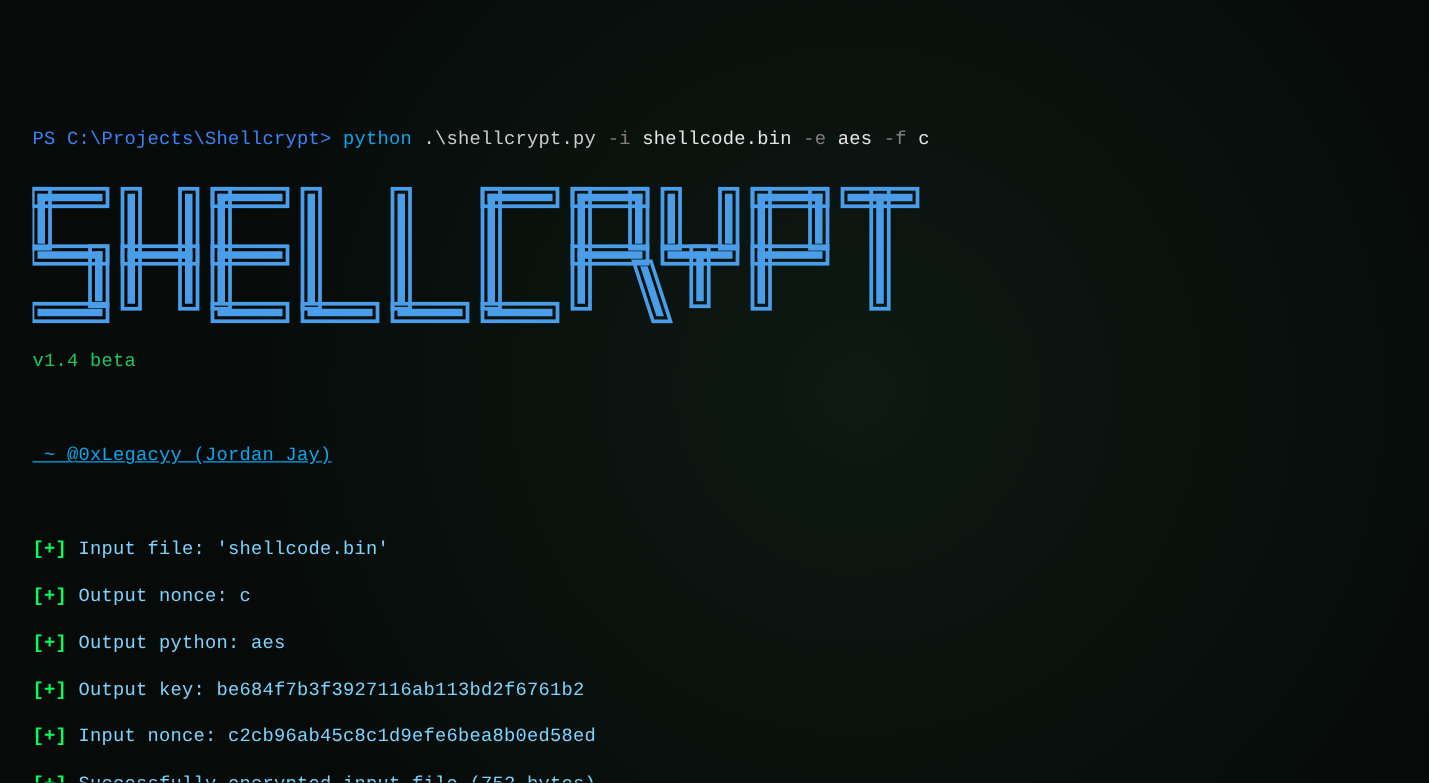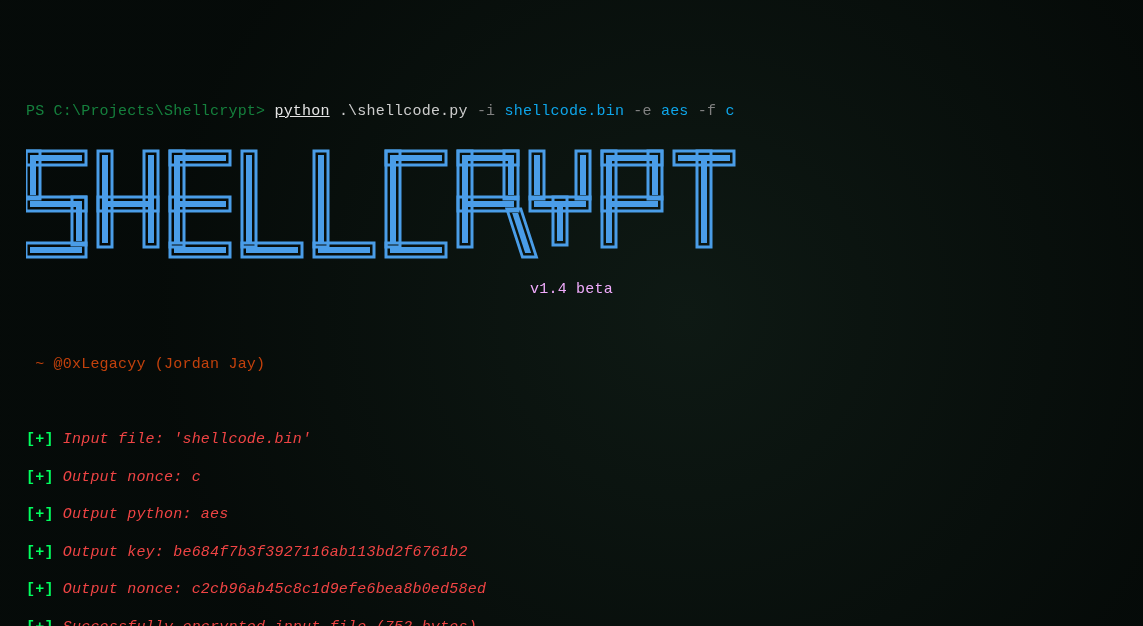--- a/index.html
+++ b/index.html
@@ -10,47 +10,47 @@
     font-family: 'Consolas', 'Courier New', monospace;
     font-size: 15px;
     line-height: 1.25;
     padding: 28px 26px;
     width: 1143px;
     height: 626px;
     overflow: hidden;
     white-space: pre;
     letter-spacing: 0.2px;
   }
-  .prompt { color: #15803d; }
-  .cmd-py { color: #e5e5e5; text-decoration: underline; }
+  .prompt { color: #3b82f6; }
+  .cmd-py { color: #0ea5e9; }
   .cmd-arg { color: #cccccc; }
   .cmd-flag { color: #808080; }
-  .cmd-val { color: #0ea5e9; }
+  .cmd-val { color: #e5e5e5; }
   .logo {
     color: #4a9de8;
     font-weight: bold;
     font-size: 15px;
     line-height: 1.0;
     margin: 8px 0 4px 0;
     display: block;
     letter-spacing: 0px;
     text-shadow: 0 0 2px rgba(74,157,232,0.3);
   }
-  .version { color: #f0abfc; text-align: center; }
-  .author { color: #c2410c; }
+  .version { color: #22c55e; }
+  .author { color: #0ea5e9; text-decoration: underline; }
   .bracket { color: #00ff5f; font-weight: bold; }
-  .info-text { color: #ef4444; font-style: italic; }
+  .info-text { color: #7dd3fc; }
   .line { display: block; }
 </style>
 </head>
 <body>
 
 
 
-<span class="line"><span class="prompt">PS C:\Projects\Shellcrypt&gt; </span><span class="cmd-py">python</span> <span class="cmd-arg">.\shellcode.py</span> <span class="cmd-flag">-i</span> <span class="cmd-val">shellcode.bin</span> <span class="cmd-flag">-e</span> <span class="cmd-val">aes</span> <span class="cmd-flag">-f</span> <span class="cmd-val">c</span></span>
+<span class="line"><span class="prompt">PS C:\Projects\Shellcrypt&gt; </span><span class="cmd-py">python</span> <span class="cmd-arg">.\shellcrypt.py</span> <span class="cmd-flag">-i</span> <span class="cmd-val">shellcode.bin</span> <span class="cmd-flag">-e</span> <span class="cmd-val">aes</span> <span class="cmd-flag">-f</span> <span class="cmd-val">c</span></span>
 <svg class="logo" width="720" height="110" viewBox="0 0 720 110">
   <defs>
     <g id="seg-h">
         <rect x="0" y="0" width="60" height="14" fill="none" stroke="#4a9de8" stroke-width="3"></rect>
         <rect x="4" y="4" width="52" height="6" fill="#4a9de8"></rect>
       </g>
     <g id="seg-v">
         <rect x="0" y="0" width="14" height="48" fill="none" stroke="#4a9de8" stroke-width="3"></rect>
         <rect x="4" y="4" width="6" height="40" fill="#4a9de8"></rect>
       </g>
@@ -126,21 +126,21 @@
   </g>
 </svg>
 <span class="line version">v1.4 beta</span>
 <span class="line"> </span>
 <span class="line author"> ~ @0xLegacyy (Jordan Jay)</span>
 <span class="line"> </span>
 <span class="line"><span class="bracket">[+]</span><span class="info-text"> Input file: 'shellcode.bin'</span></span>
 <span class="line"><span class="bracket">[+]</span><span class="info-text"> Output nonce: c</span></span>
 <span class="line"><span class="bracket">[+]</span><span class="info-text"> Output python: aes</span></span>
 <span class="line"><span class="bracket">[+]</span><span class="info-text"> Output key: be684f7b3f3927116ab113bd2f6761b2</span></span>
-<span class="line"><span class="bracket">[+]</span><span class="info-text"> Output nonce: c2cb96ab45c8c1d9efe6bea8b0ed58ed</span></span>
+<span class="line"><span class="bracket">[+]</span><span class="info-text"> Input nonce: c2cb96ab45c8c1d9efe6bea8b0ed58ed</span></span>
 <span class="line"><span class="bracket">[+]</span><span class="info-text"> Successfully encrypted input file (752 bytes)</span></span>
 
 
 
 
 
 
 
 
 

